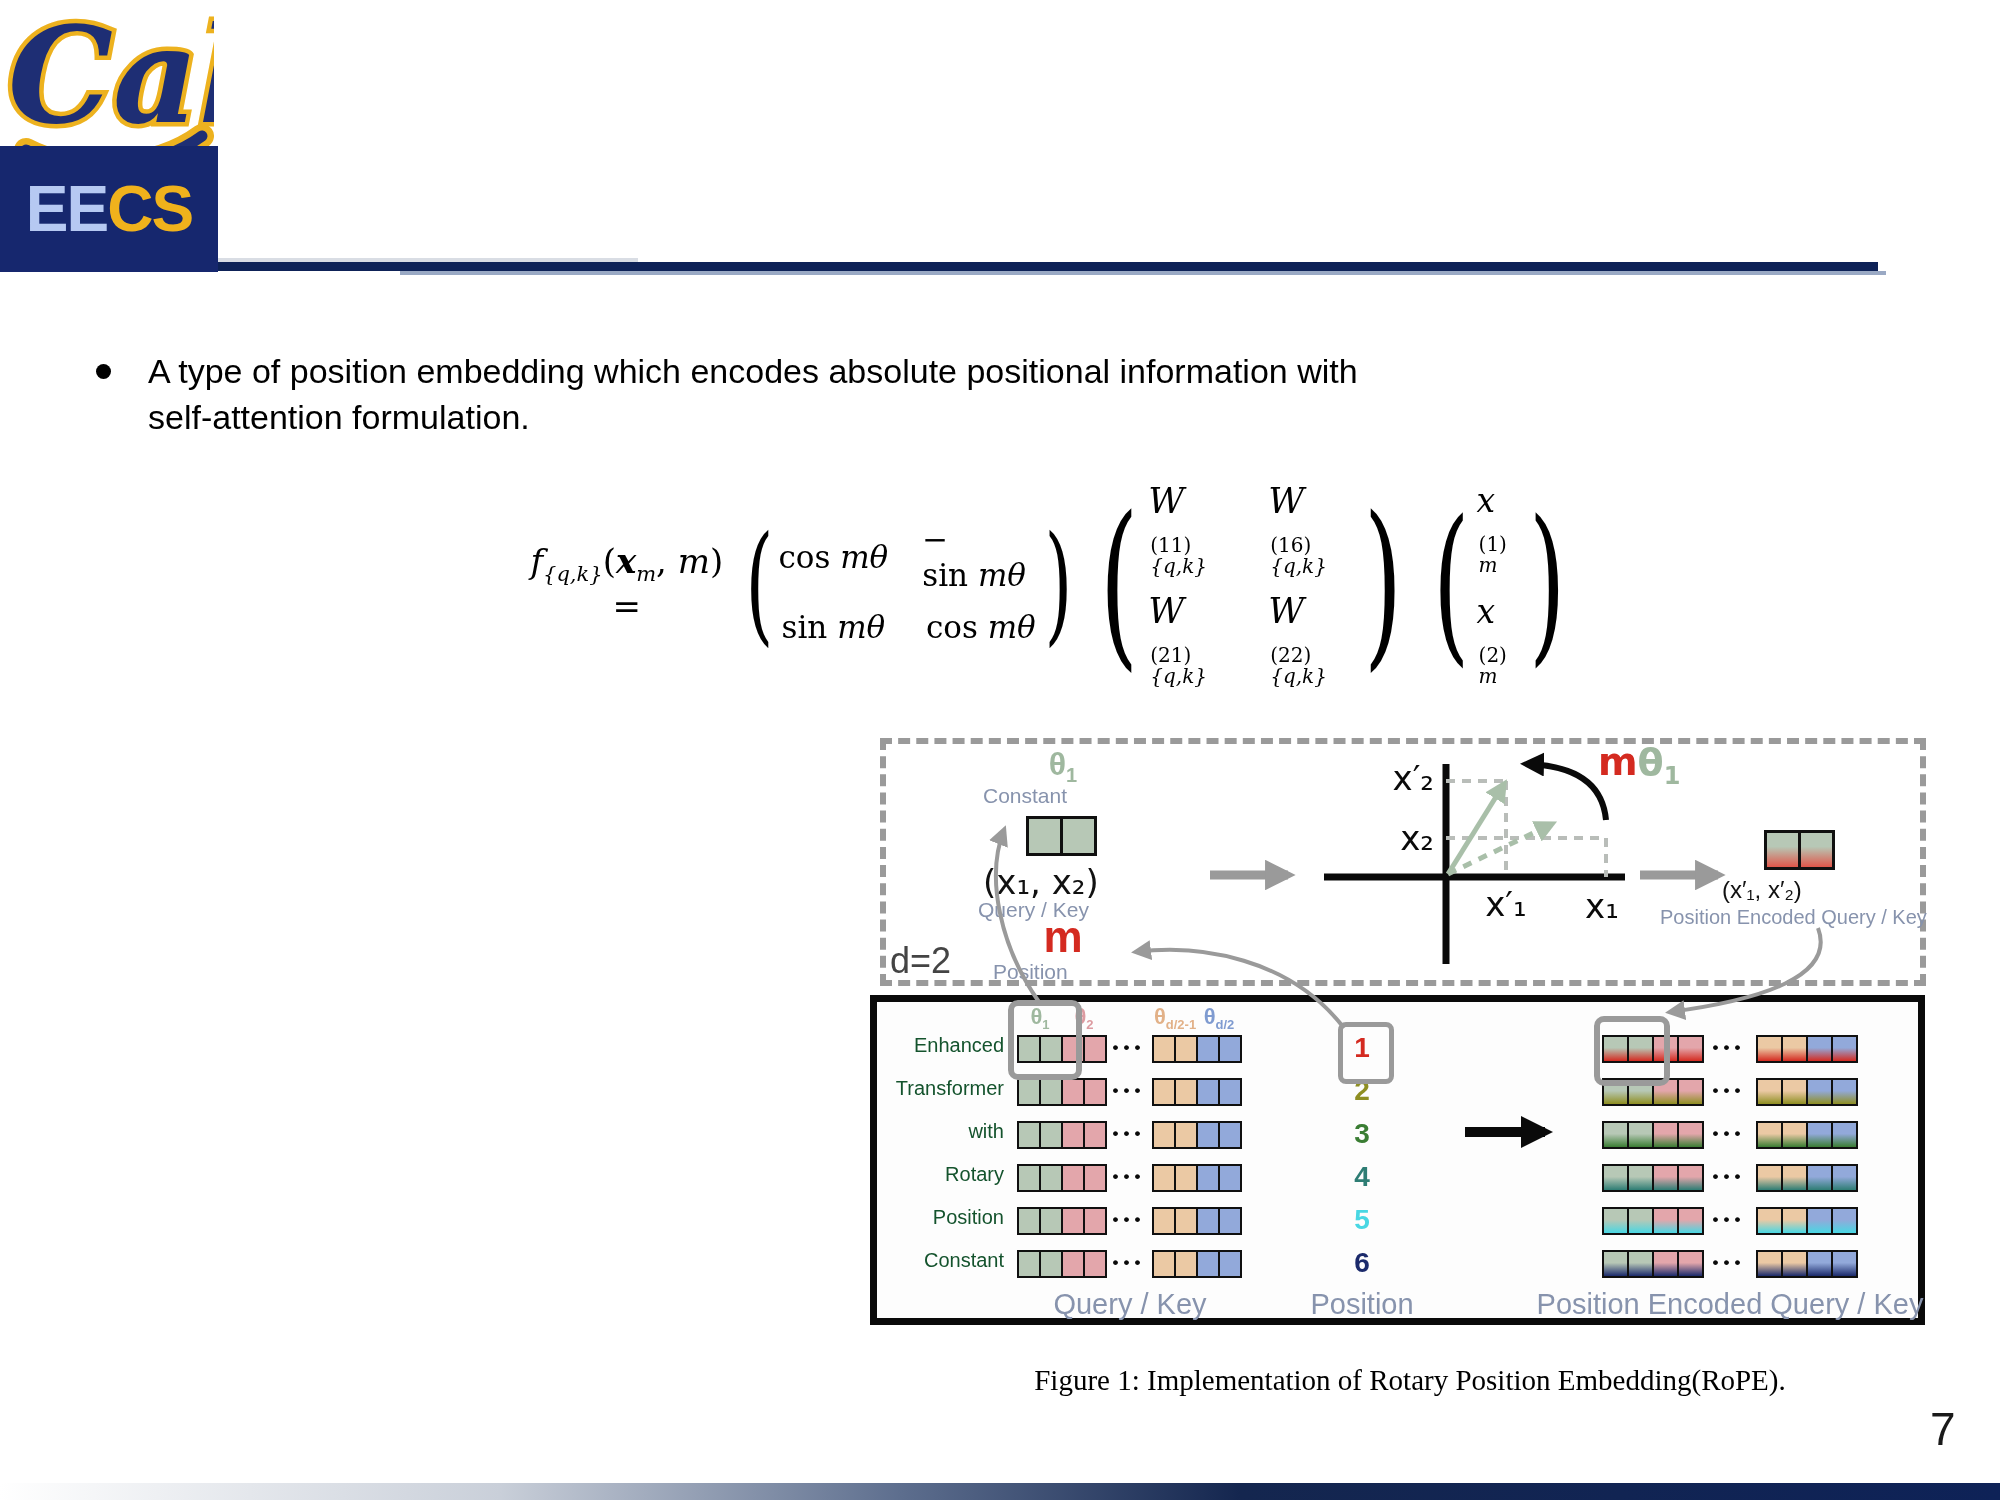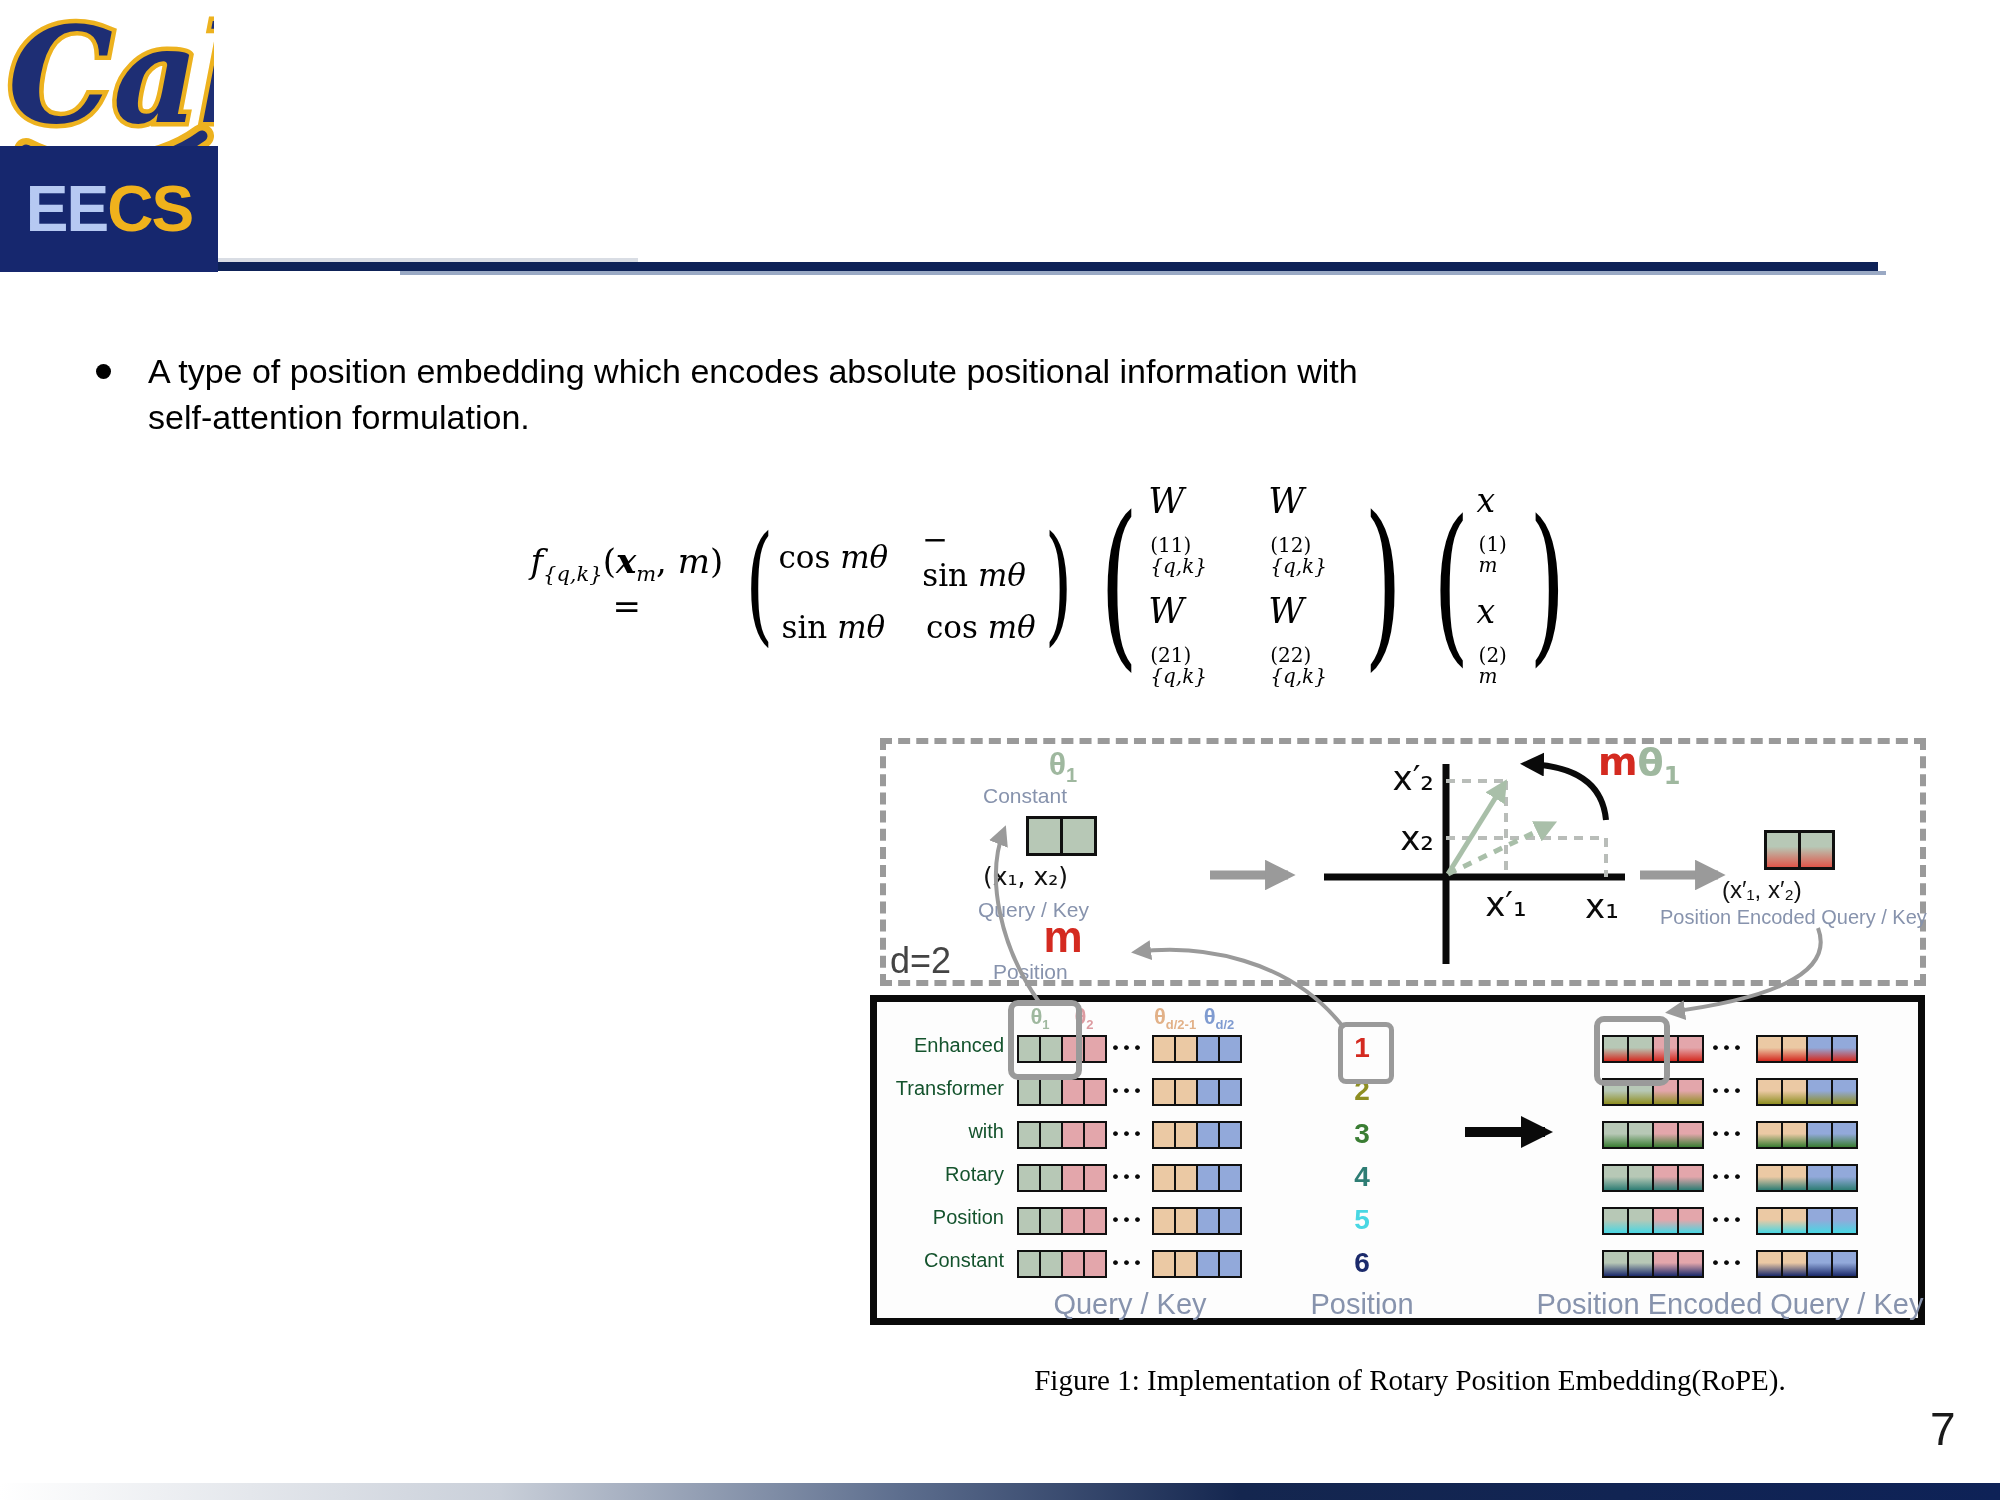--- a/index.html
+++ b/index.html
@@ -46,21 +46,21 @@
   .slate{color:#8793ad;}
   .ctr{text-align:left;}
   .theta1-lbl{left:1013px;top:746px;width:100px;text-align:center;font-weight:bold;font-size:32px;color:#9fb89f;}
   .theta1-lbl sub{font-size:20px;}
   .constant-lbl{left:983px;top:784px;width:160px;font-size:21px;}
   .pairbox{left:1026px;top:816px;display:flex;}
   .pairbox .pc{width:37px;height:40px;border:3px solid #101010;box-sizing:border-box;background:#b7c8b6;}
   .pairbox .pc+.pc{margin-left:-3px;}
   .enc-pairbox{left:1764px;top:830px;}
   .enc-pairbox .pc{background:linear-gradient(180deg,#b7c8b6 0%,#b7c8b6 40%,#e0564a 100%);}
-  .pair-lbl{left:983px;top:862px;width:160px;font-size:25px;font-family:"DejaVu Sans",sans-serif;}
+  .pair-lbl{left:983px;top:862px;width:160px;font-size:34px;font-family:"DejaVu Sans",sans-serif;}
   .qk-lbl{left:978px;top:898px;width:170px;font-size:21px;}
   .m-lbl{left:1013px;top:912px;width:100px;text-align:center;font-weight:bold;font-size:44px;color:#d42a20;}
   .pos-lbl{left:993px;top:960px;width:140px;font-size:21px;}
   .d2-lbl{left:890px;top:940px;font-size:36px;color:#444;}
   .axl{font-family:"DejaVu Sans",sans-serif;font-size:34px;color:#0a0a0a;}
   .mtheta{left:1598px;top:740px;font-weight:bold;font-size:38px;font-family:"DejaVu Sans",sans-serif;}
   .mtheta .mm{color:#d42a20;} .mtheta .tt{color:#9fb89f;} .mtheta sub{font-size:24px;color:#9fb89f;}
   .encpair-lbl{left:1722px;top:876px;width:160px;font-size:24px;font-family:Liberation Sans, sans-serif;}
   .enc-lbl{left:1660px;top:906px;width:290px;font-size:20px;}
 
@@ -122,21 +122,21 @@
     </span>
     <span class="paren p-rot">)</span>
 
     <span class="paren p-w">(</span>
     <span class="mx">
       <span><span class="wbase">W</span><span class="supsub">
             <span class="ss-sup">(11)</span>
             <span class="ss-sub">{q,k}</span>
           </span></span>
       <span><span class="wbase">W</span><span class="supsub">
-            <span class="ss-sup">(12)</span>
+            <span class="ss-sup">(16)</span>
             <span class="ss-sub">{q,k}</span>
           </span></span>
       <span><span class="wbase">W</span><span class="supsub">
             <span class="ss-sup">(21)</span>
             <span class="ss-sub">{q,k}</span>
           </span></span>
       <span><span class="wbase">W</span><span class="supsub">
             <span class="ss-sup">(22)</span>
             <span class="ss-sub">{q,k}</span>
           </span></span>

